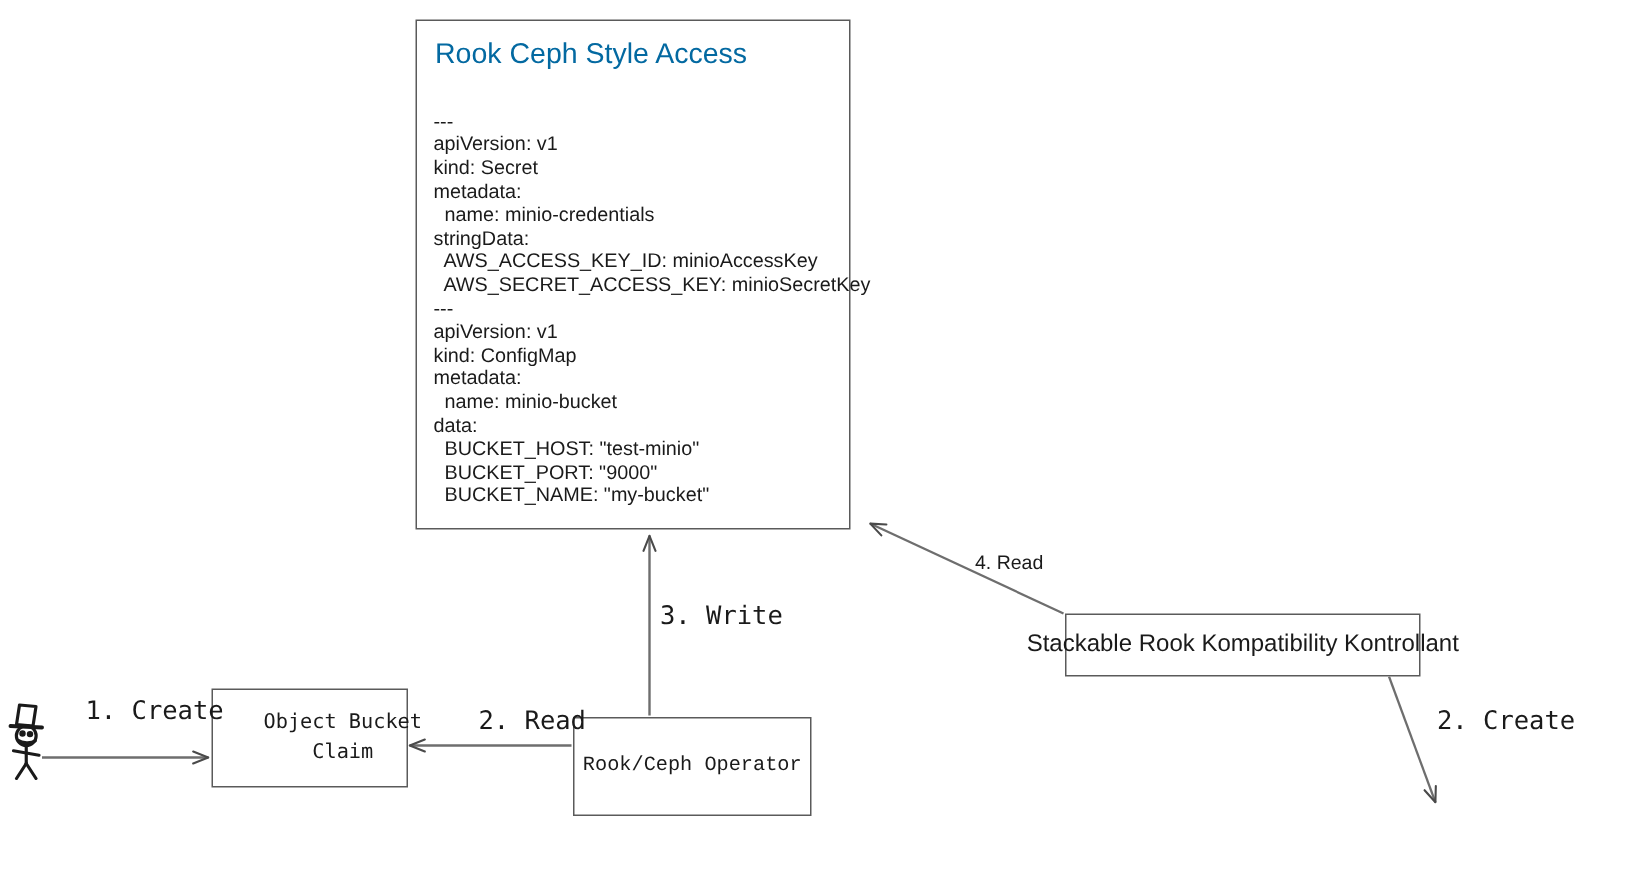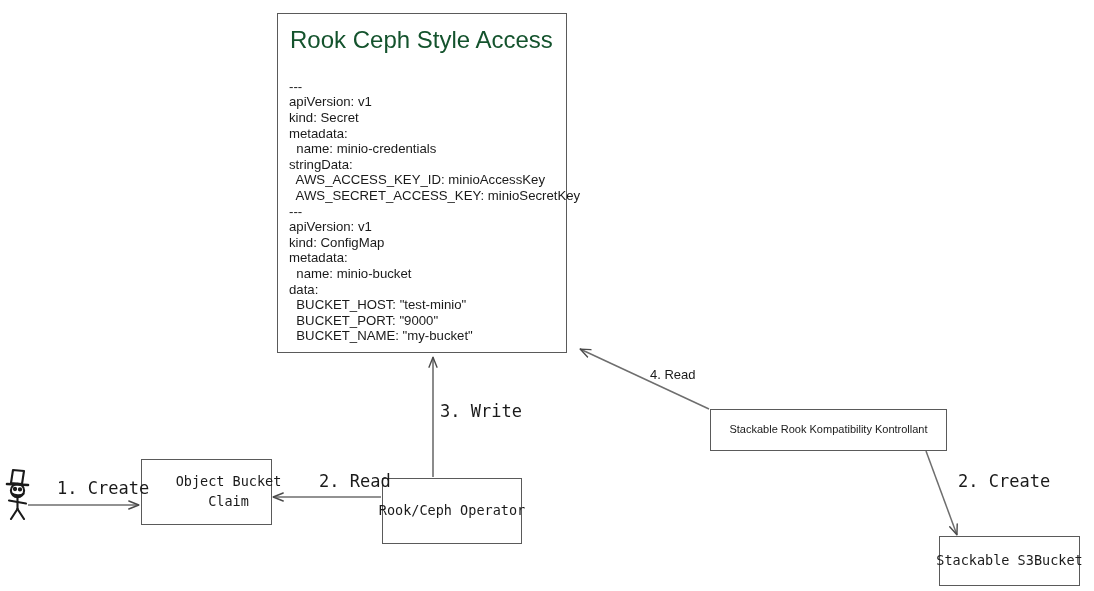--- a/index.html
+++ b/index.html
@@ -39,41 +39,41 @@
     color: #1a1a1a;
     display: flex;
     align-items: center;
     justify-content: center;
     text-align: center;
     line-height: 1.45;
     letter-spacing: 0px;
   }
   .node-sans {
     font-family: "Liberation Sans", sans-serif;
-    font-size: 11px;
+    font-size: 16px;
     color: #1a1a1a;
     display: flex;
     align-items: center;
     justify-content: center;
     text-align: center;
     line-height: 1.4;
   }
 
   
   #yaml-card {
     left: 277px;
     top: 13px;
     width: 290px;
     height: 340px;
     padding: 10px 11px 8px 11px;
   }
   #yaml-title {
     font-family: "Liberation Sans", sans-serif;
-    font-size: 24px;
-    color: #14532d;
+    font-size: 19px;
+    color: #0369a1;
     line-height: 1.2;
     margin: 2px 0 0 1px;
     white-space: pre;
   }
   #yaml-body {
     font-family: "Liberation Sans", sans-serif;
     font-size: 13.2px;
     color: #1a1a1a;
     line-height: 15.6px;
     margin-top: 24px;
@@ -178,33 +178,30 @@
   BUCKET_HOST: "test-minio"
   BUCKET_PORT: "9000"
   BUCKET_NAME: "my-bucket"</div>
   </div>
 
   <div class="node node-mono" style="left:141px; top:459px; width:131px; height:66px;padding-left:44px;">
     <span style="white-space:pre">Object Bucket
 Claim</span>
   </div>
 
-  <div class="node node-mono" style="left:382px; top:478px; width:140px; height:66px;">
+  <div class="node node-mono" style="left:382px; top:478px; width:159px; height:66px;font-family:Liberation Mono, monospace;">
     <span style="white-space:pre">Rook/Ceph Operator</span>
   </div>
 
   <div class="node node-sans" style="left:710px; top:409px; width:237px; height:42px;">
     <span style="white-space:pre">Stackable Rook Kompatibility Kontrollant</span>
   </div>
 
-  <div class="node node-mono" style="left:939px; top:536px; width:141px; height:50px;">
-    <span style="white-space:pre">Stackable S3Bucket</span>
-  </div>
-
-  <div class="edge-label lbl-mono" style="left:57px; top:478px;">1. Create</div>
+
+  <div class="edge-label lbl-mono" style="left:57px; top:464px;">1. Create</div>
 
   <div class="edge-label lbl-mono" style="left:308px; top:471px;margin-left:11px;">2. Read</div>
 
   <div class="edge-label lbl-mono" style="left:440px; top:401px;">3. Write</div>
 
   <div class="edge-label lbl-sans" style="left:650px; top:367px;">4. Read</div>
 
   <div class="edge-label lbl-mono" style="left:958px; top:471px;">2. Create</div>
 
 </div>

